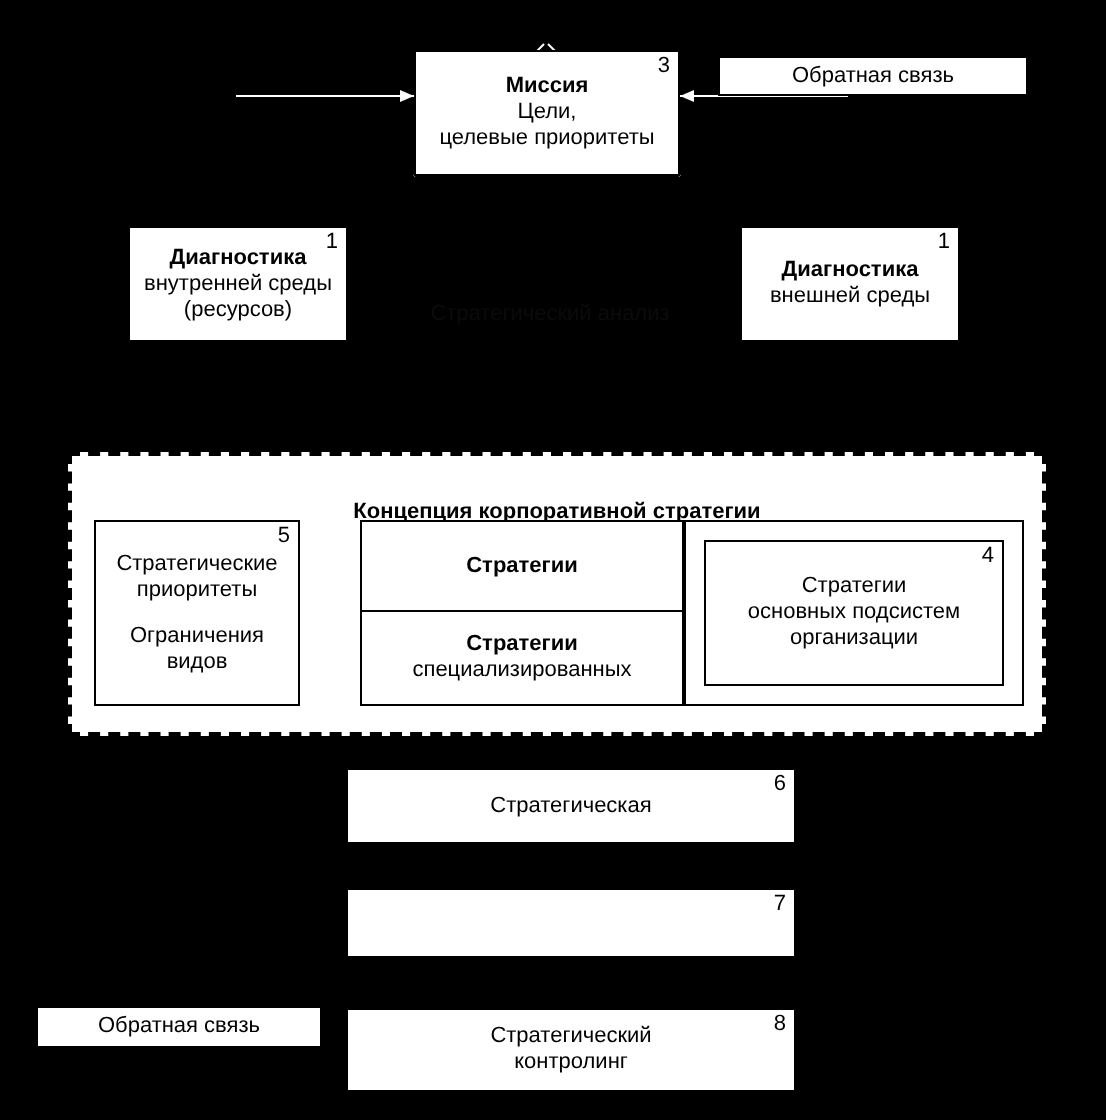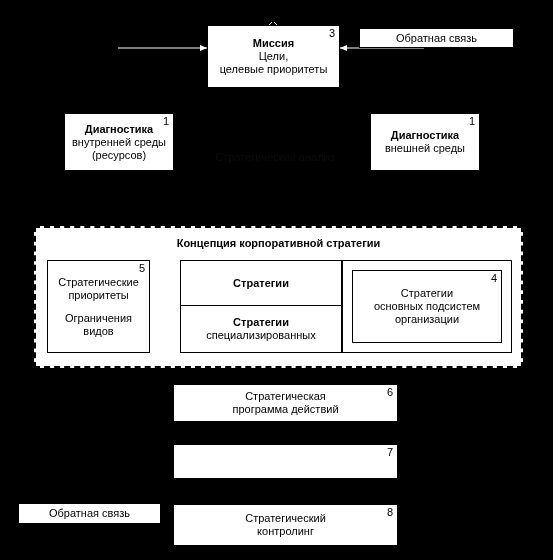--- a/index.html
+++ b/index.html
@@ -54,21 +54,21 @@
     position: absolute;
     background: #ffffff;
     border: 2px dashed #000000;
     box-sizing: border-box;
     z-index: 4;
   }
   .concept-title {
     position: absolute;
     left: 0;
     right: 0;
-    top: 9px;
+    top: 22px;
     text-align: center;
     font-weight: bold;
     font-size: 11px;
     line-height: 13px;
     color: #000000;
   }
   .plainbox {
     position: absolute;
     background: #ffffff;
     border: 1px solid #000000;
@@ -180,21 +180,20 @@
   <div class="box" style="left:352px; top:270px; width:150px; height:73px;">
     <span class="num">4</span>
     <span class="ln">Стратегии</span>
     <span class="ln">основных подсистем</span>
     <span class="ln">организации</span>
   </div>
 
   <div class="box" style="left:173px; top:384px; width:225px; height:38px;">
     <span class="num">6</span>
     <span class="ln">Стратегическая</span>
-    <span class="ln">программа действий</span>
   </div>
 
   <div class="box" style="left:173px; top:444px; width:225px; height:35px;">
     <span class="num">7</span>
   </div>
 
   <div class="box" style="left:173px; top:504px; width:225px; height:42px;">
     <span class="num">8</span>
     <span class="ln">Стратегический</span>
     <span class="ln">контролинг</span>

